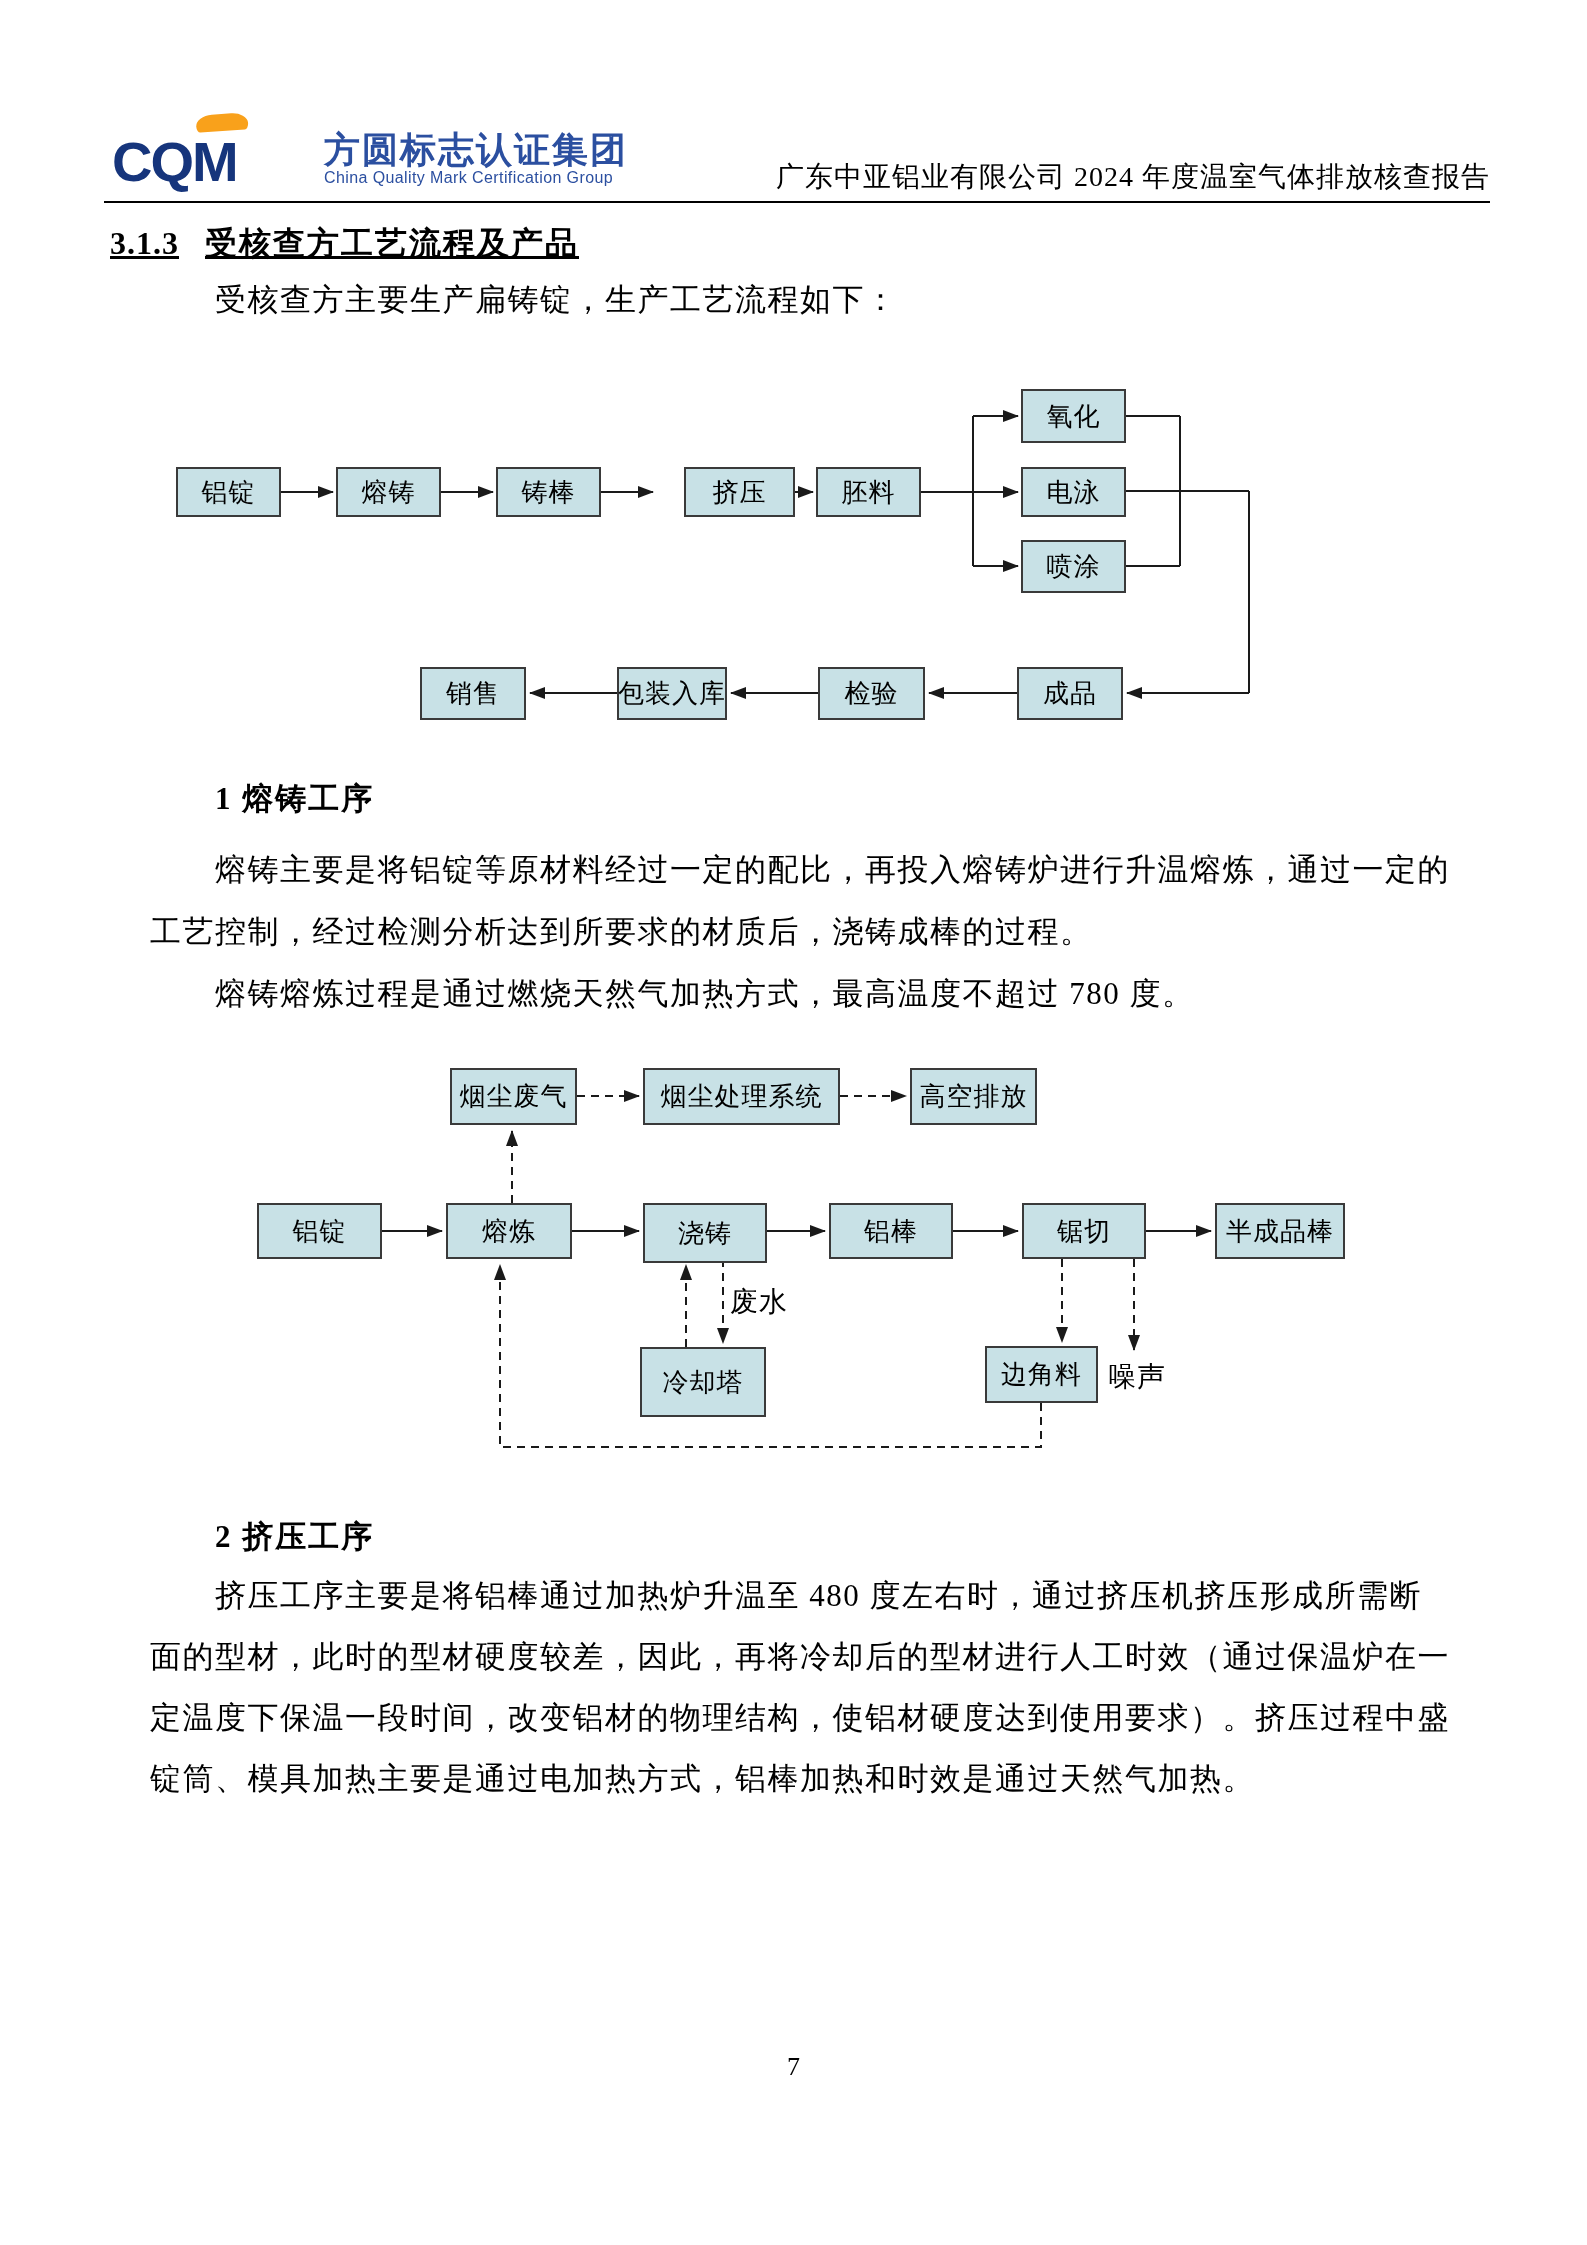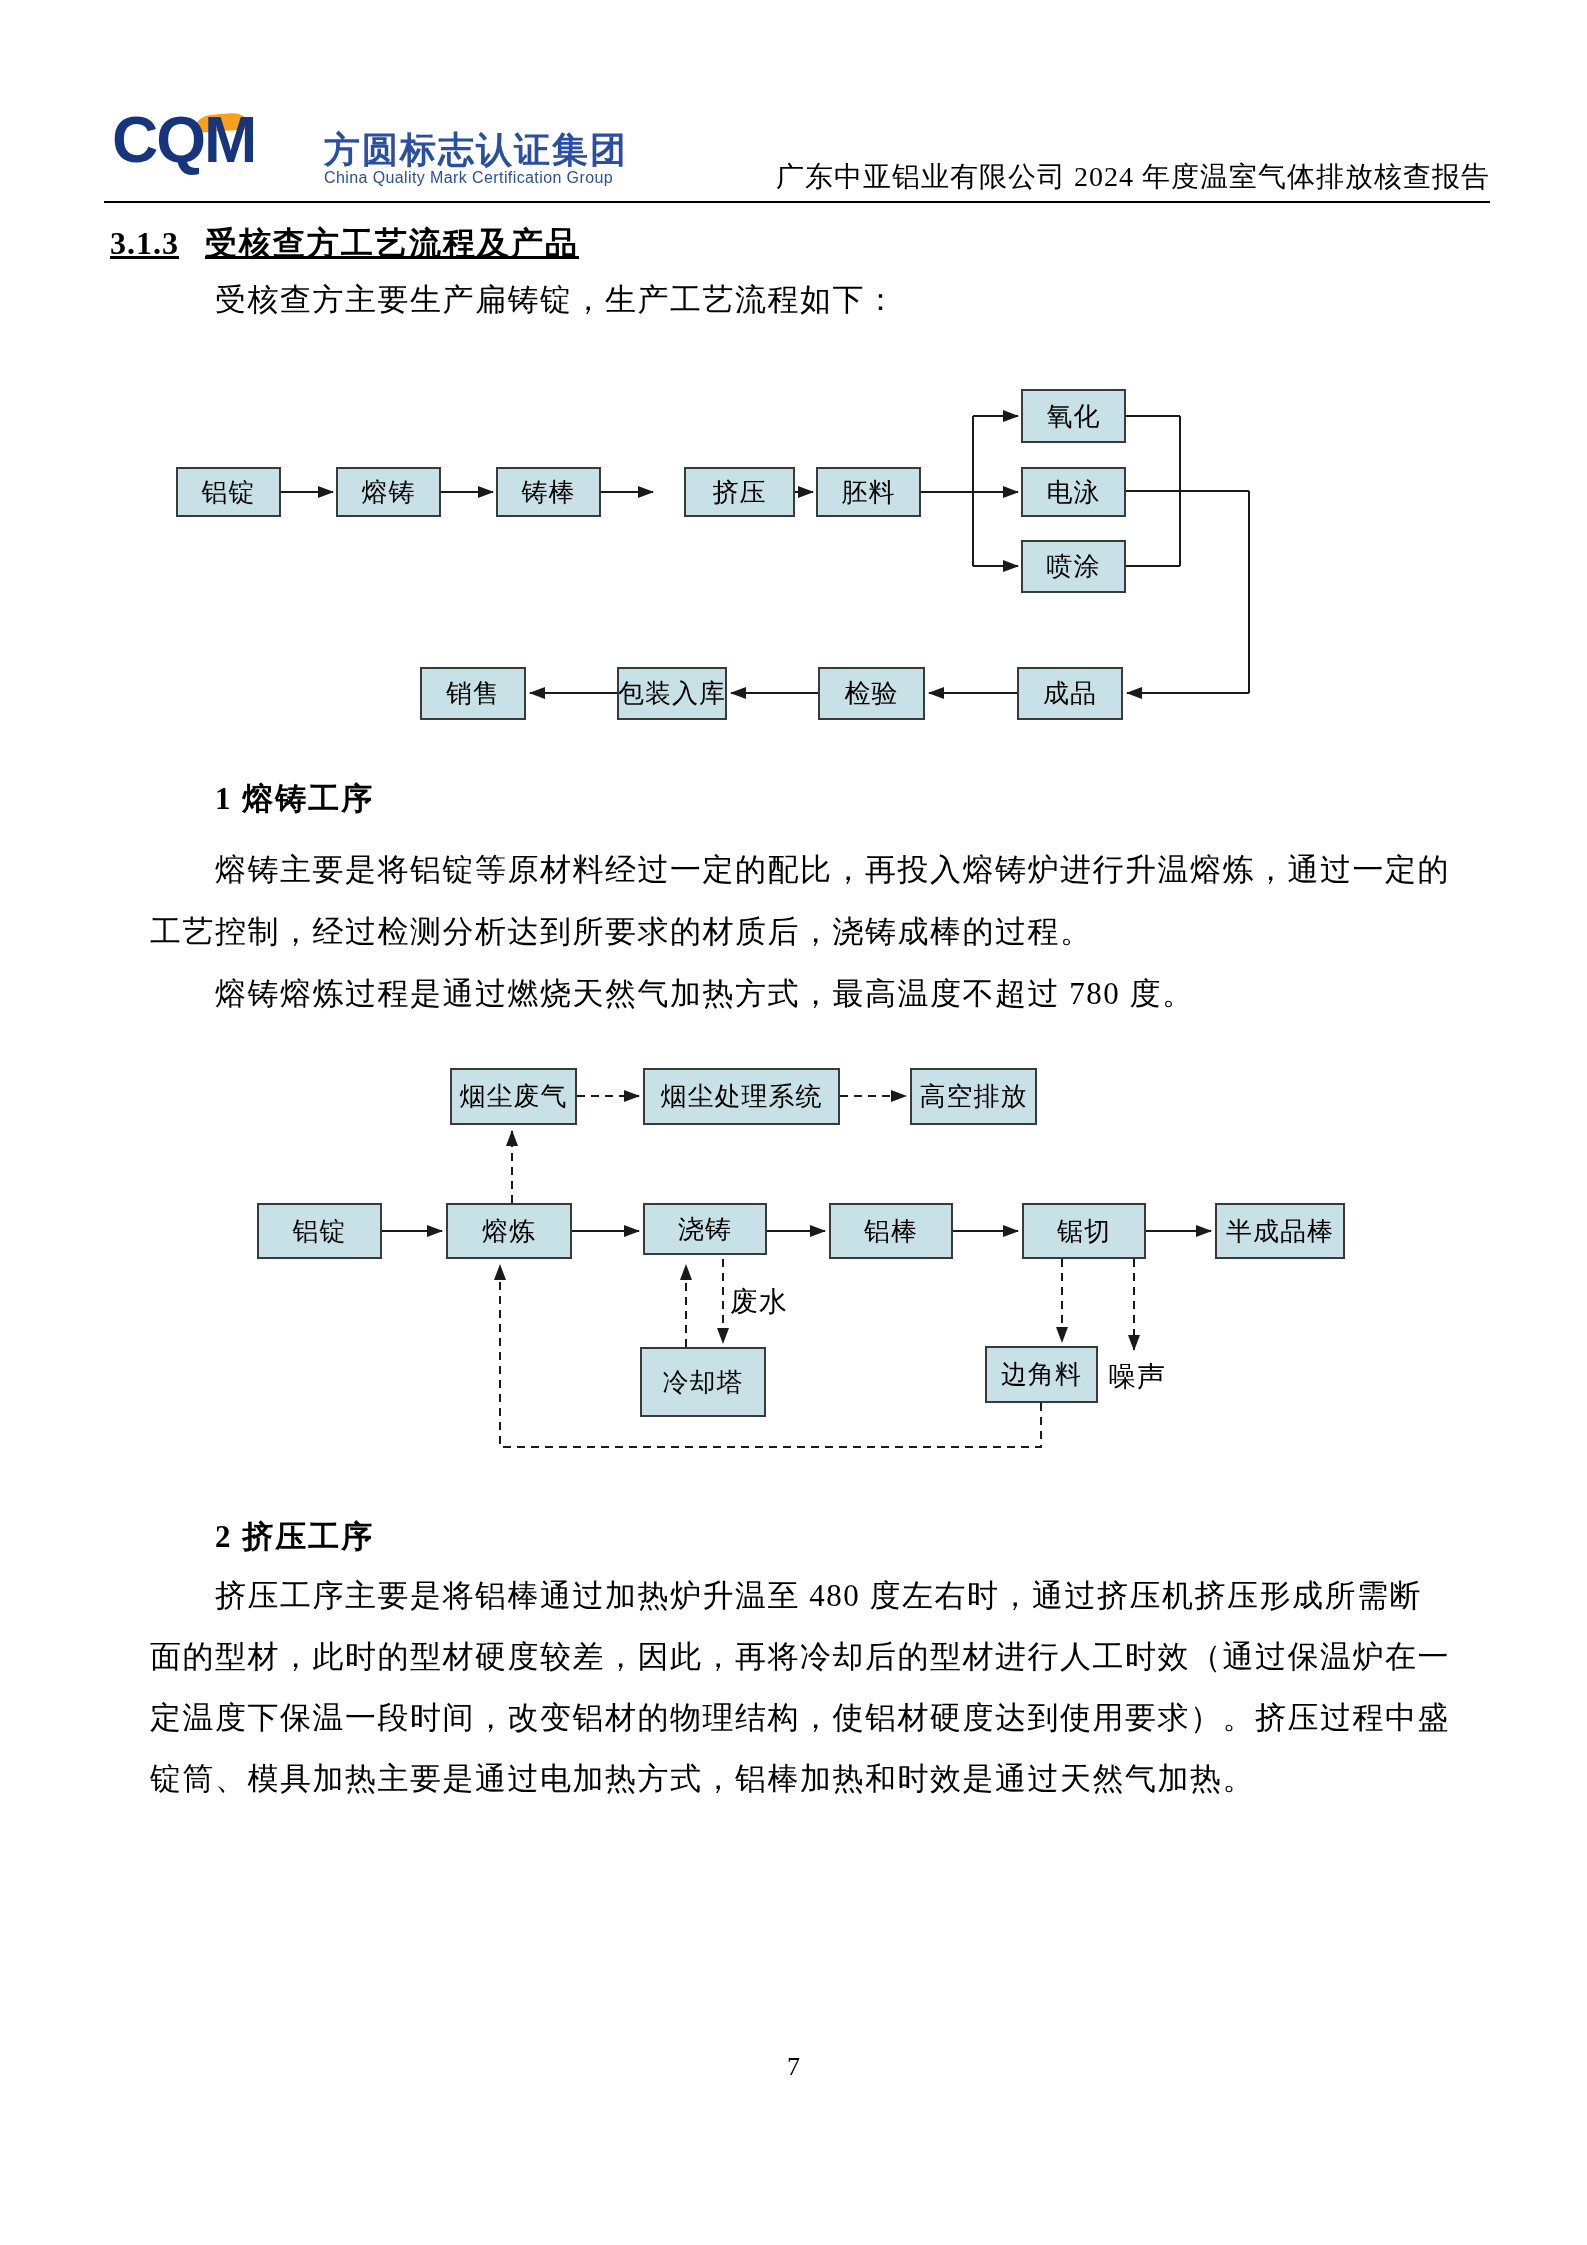--- a/index.html
+++ b/index.html
@@ -7,22 +7,22 @@
     position:relative;width:1587px;height:2245px;background:#ffffff;
     font-family:"Liberation Serif","DejaVu Serif",serif;color:#000;
     overflow:hidden;margin:0 auto;
   }
   
   .logo{position:absolute;left:112px;top:108px;display:flex;align-items:flex-start;}
   .logo-mark{position:relative;width:180px;height:78px;}
   .logo-arc{position:absolute;left:84px;top:6px;width:52px;height:17px;
     background:#f9a11b;border-radius:50% 50% 6px 6px / 100% 100% 10px 10px;
     transform:rotate(-4deg);}
-  .logo-cqm{position:absolute;left:0;top:4px;font-family:"Liberation Sans","DejaVu Sans",sans-serif;
-    font-weight:900;font-size:64px;line-height:56px;letter-spacing:-2px;color:#16357c;text-align:right;}
+  .logo-cqm{position:absolute;left:0;top:26px;font-family:"Liberation Sans","DejaVu Sans",sans-serif;
+    font-weight:900;font-size:56px;line-height:56px;letter-spacing:-2px;color:#16357c;text-align:right;}
   .logo-text{margin-left:32px;padding-top:24px;font-family:"Liberation Sans","DejaVu Sans",sans-serif;color:#2b4fa0;}
   .logo-cn{font-size:36px;line-height:36px;font-weight:bold;letter-spacing:2px;}
   .logo-en{font-size:16px;line-height:14px;margin-top:3px;letter-spacing:0.4px;}
   .doc-title{position:absolute;right:97px;top:158px;font-size:28px;letter-spacing:1px;white-space:nowrap;}
   .header-rule{position:absolute;left:104px;top:201px;width:1386px;height:2px;background:#000;}
   
   .h-sec{position:absolute;left:110px;top:222px;font-size:32px;font-weight:bold;white-space:nowrap;text-decoration:underline;}
   .h-sec .num{letter-spacing:1px;}
   .h-sec .ttl{margin-left:26px;letter-spacing:2px;}
   .bodyline{position:absolute;font-size:31px;line-height:40px;letter-spacing:1.5px;white-space:nowrap;}
@@ -130,21 +130,21 @@
   <div class="h-sub" style="top:778px">1 熔铸工序</div>
   <div class="bodyline marg" style="top:912px">工艺控制，经过检测分析达到所要求的材质后，浇铸成棒的过程。</div>
   <div class="bodyline ind" style="top:850px">熔铸主要是将铝锭等原材料经过一定的配比，再投入熔铸炉进行升温熔炼，通过一定的</div>
   <div class="bodyline ind" style="top:974px">熔铸熔炼过程是通过燃烧天然气加热方式，最高温度不超过 780 度。</div>
 
   <div class="fbox" style="left:450px;top:1068px;width:127px;height:57px">烟尘废气</div>
   <div class="fbox" style="left:643px;top:1068px;width:197px;height:57px">烟尘处理系统</div>
   <div class="fbox" style="left:910px;top:1068px;width:127px;height:57px">高空排放</div>
   <div class="fbox" style="left:257px;top:1203px;width:125px;height:56px">铝锭</div>
   <div class="fbox" style="left:446px;top:1203px;width:126px;height:56px">熔炼</div>
-  <div class="fbox" style="left:643px;top:1203px;width:124px;height:52px">浇铸</div>
+  <div class="fbox" style="left:643px;top:1203px;width:124px;height:60px">浇铸</div>
   <div class="fbox" style="left:829px;top:1203px;width:124px;height:56px">铝棒</div>
   <div class="fbox" style="left:1022px;top:1203px;width:124px;height:56px">锯切</div>
   <div class="fbox" style="left:1215px;top:1203px;width:130px;height:56px">半成品棒</div>
   <div class="fbox" style="left:640px;top:1347px;width:126px;height:70px">冷却塔</div>
   <div class="fbox" style="left:985px;top:1346px;width:113px;height:57px">边角料</div>
   <div class="flabel" style="left:730px;top:1283px">废水</div>
   <div class="flabel" style="left:1108px;top:1358px">噪声</div>
 
   <div class="h-sub" style="top:1516px">2 挤压工序</div>
   <div class="bodyline ind" style="top:1576px">挤压工序主要是将铝棒通过加热炉升温至 480 度左右时，通过挤压机挤压形成所需断</div>

